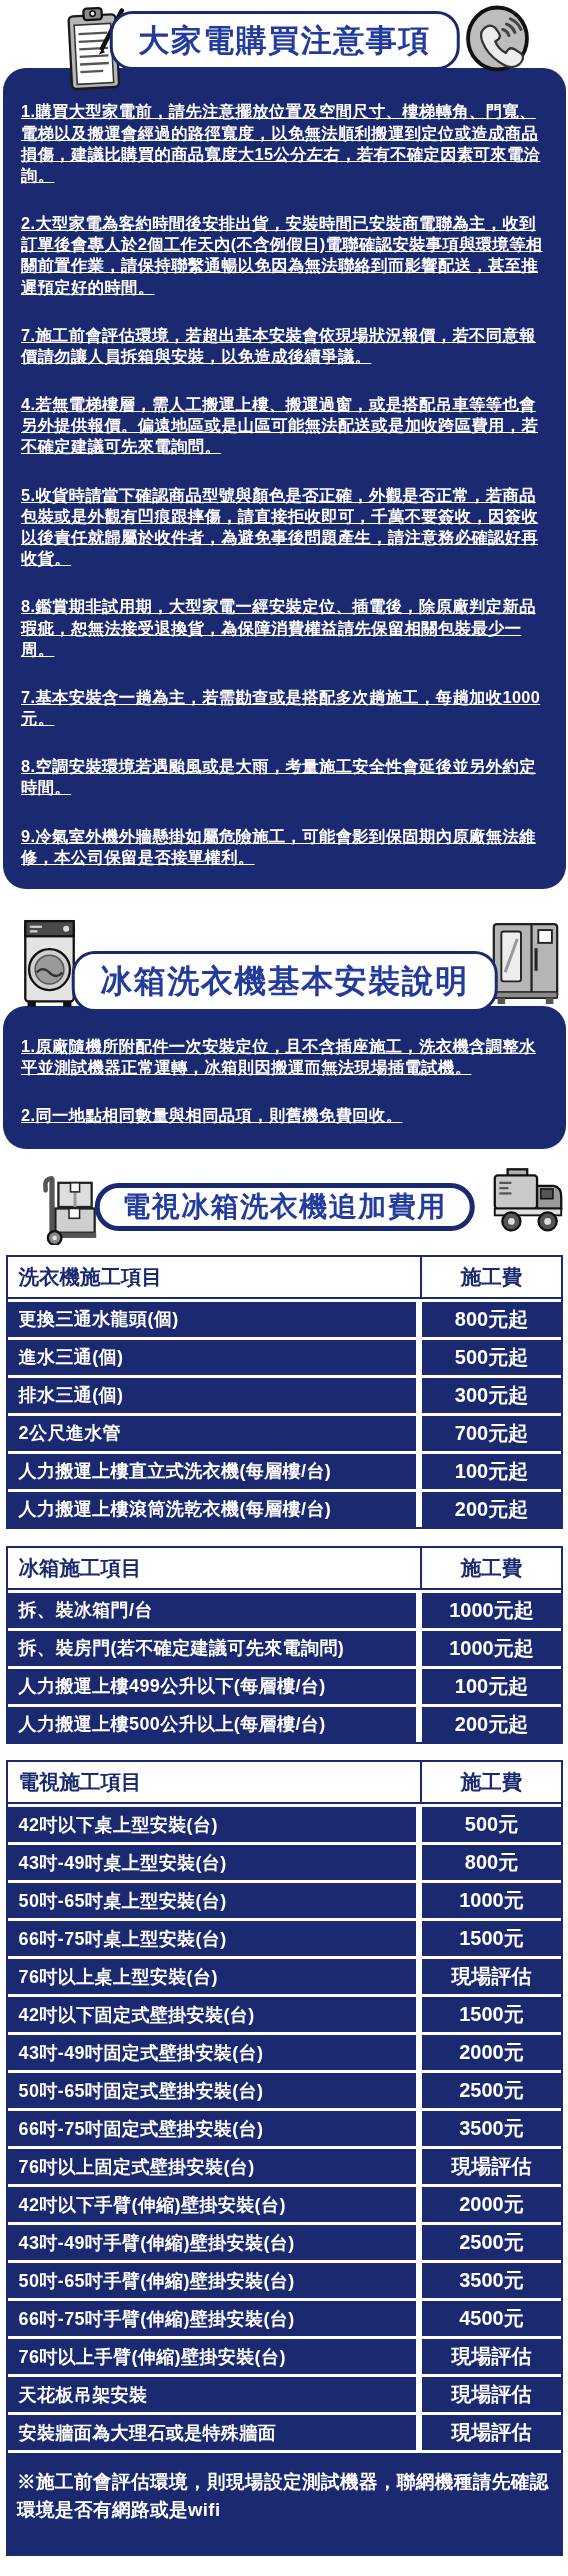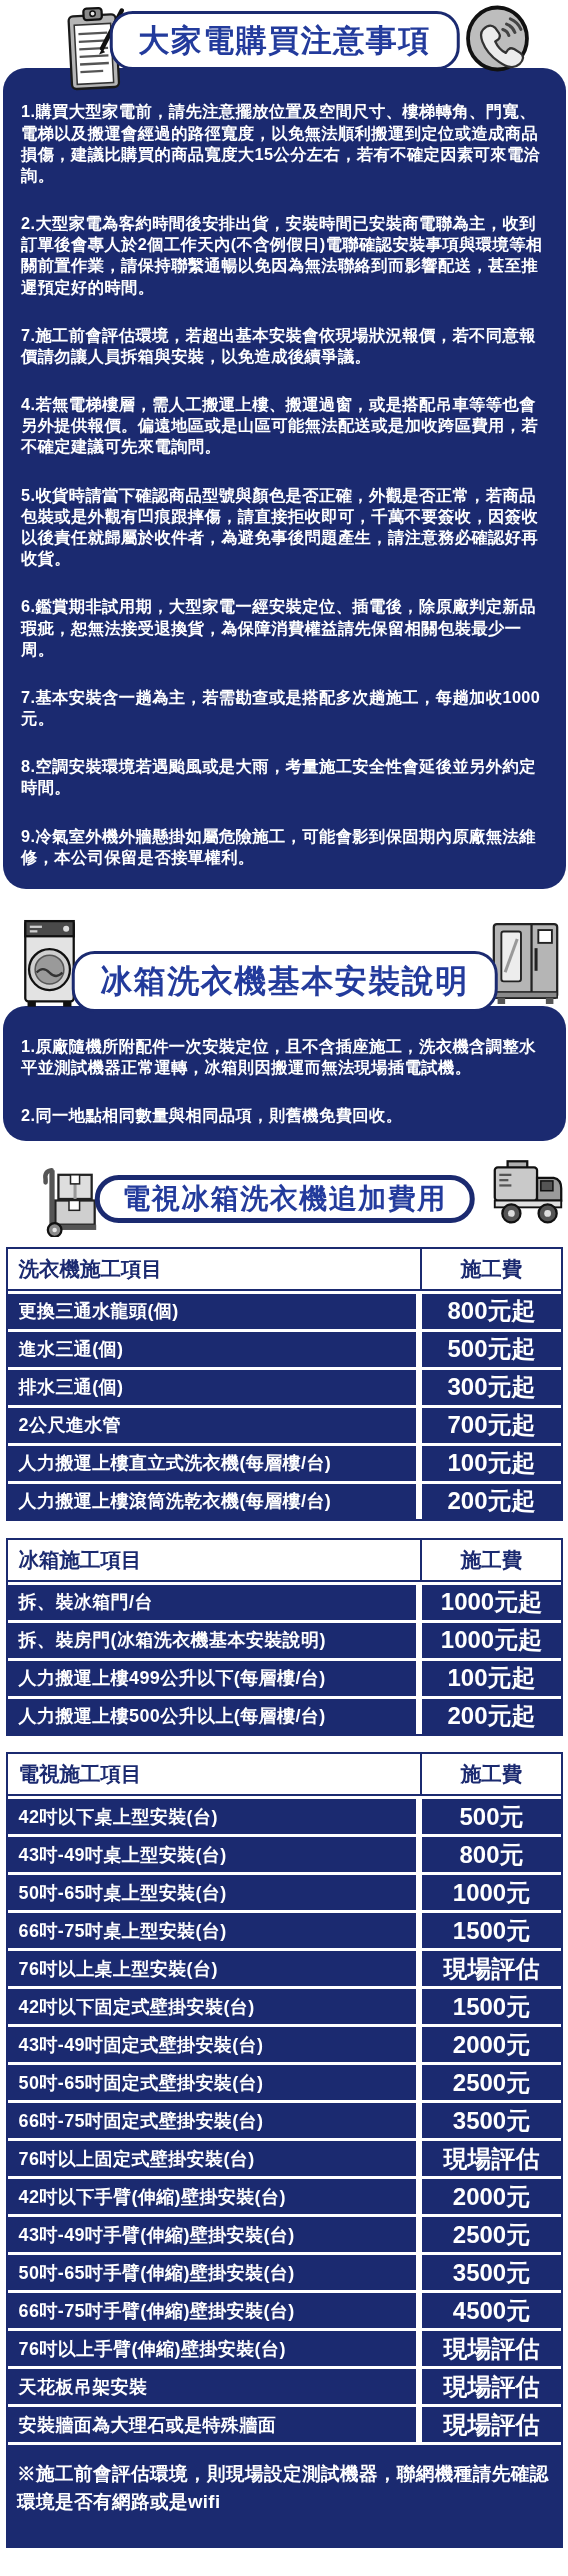--- a/index.html
+++ b/index.html
@@ -46,23 +46,24 @@
     margin:-13.6px 3px 0 3px;
     background:var(--navy);
     border-radius:23px;
     padding:33px 18px 10.6px 18px;
     color:#fff;
   }
   .panel p{
     margin:0 0 27px 0;
     font-size:16.3px;line-height:1.3;font-weight:bold;
     letter-spacing:0.4px;
+    text-decoration:underline;
   }
   .panel p:last-child{margin-bottom:10.6px;}
-  .panel-2{padding:30px 18px 4px 18px;margin-top:-18px;}
+  .panel-2{padding:30px 18px 12px 18px;margin-top:-18px;}
 
   
   .tables-wrap{margin:12px 6px 0 6px;}
   .fee-table{
     border:2.3px solid var(--navy);
     background:#fff;
     display:flex;flex-direction:column;gap:3px;
     margin-bottom:16.7px;
   }
   .fee-table:last-child{margin-bottom:0;}
@@ -79,21 +80,21 @@
   .ft-body{display:flex;flex-direction:column;gap:3px;}
   .ft-row{display:flex;gap:6px;}
   .ft-row .c1{
     flex:1;background:var(--navy);color:#fff;
     font-size:18px;font-weight:600;
     padding:3px 10.6px;min-height:35px;box-sizing:border-box;
     display:flex;align-items:center;letter-spacing:0.4px;
   }
   .ft-row .c2{
     width:139px;background:var(--navy);color:#fff;
-    font-size:24px;font-weight:600;
+    font-size:20px;font-weight:600;
     display:flex;align-items:center;justify-content:center;
   }
   .ft-note{
     background:var(--navy);color:#fff;
     font-size:18.6px;font-weight:600;line-height:1.5;
     padding:15px 9px 30px 9px;letter-spacing:0.4px;
   }
   svg{display:block;}
 </style>
 </head>
@@ -138,21 +139,21 @@
         <span>大家電購買注意事項</span>
       </div>
     </div>
     <div class="panel">
 
     <p>1.購買大型家電前，請先注意擺放位置及空間尺寸、樓梯轉角、門寬、電梯以及搬運會經過的路徑寬度，以免無法順利搬運到定位或造成商品損傷，建議比購買的商品寬度大15公分左右，若有不確定因素可來電洽詢。</p>
         <p>2.大型家電為客約時間後安排出貨，安裝時間已安裝商電聯為主，收到訂單後會專人於2個工作天內(不含例假日)電聯確認安裝事項與環境等相關前置作業，請保持聯繫通暢以免因為無法聯絡到而影響配送，甚至推遲預定好的時間。</p>
         <p>7.施工前會評估環境，若超出基本安裝會依現場狀況報價，若不同意報價請勿讓人員拆箱與安裝，以免造成後續爭議。</p>
         <p>4.若無電梯樓層，需人工搬運上樓、搬運過窗，或是搭配吊車等等也會另外提供報價。偏遠地區或是山區可能無法配送或是加收跨區費用，若不確定建議可先來電詢問。</p>
         <p>5.收貨時請當下確認商品型號與顏色是否正確，外觀是否正常，若商品包裝或是外觀有凹痕跟摔傷，請直接拒收即可，千萬不要簽收，因簽收以後責任就歸屬於收件者，為避免事後問題產生，請注意務必確認好再收貨。</p>
-        <p>6.鑑賞期非試用期，大型家電一經安裝定位、插電後，除原廠判定新品瑕疵，恕無法接受退換貨，為保障消費權益請先保留相關包裝最少一周。</p>
+        <p>8.鑑賞期非試用期，大型家電一經安裝定位、插電後，除原廠判定新品瑕疵，恕無法接受退換貨，為保障消費權益請先保留相關包裝最少一周。</p>
         <p>7.基本安裝含一趟為主，若需勘查或是搭配多次趟施工，每趟加收1000元。</p>
         <p>8.空調安裝環境若遇颱風或是大雨，考量施工安全性會延後並另外約定時間。</p>
         <p>9.冷氣室外機外牆懸掛如屬危險施工，可能會影到保固期內原廠無法維修，本公司保留是否接單權利。</p>
       </div>
   </section>
 
   <section>
     <div class="sec-head sec2-head">
       <span class="corner-icon icon-washer">
         <svg width="53" height="94" viewBox="0 0 70 124">
@@ -278,21 +279,21 @@
           <div class="h2">施工費</div>
         </div>
         <div class="ft-body">
 
             <div class="ft-row">
               <div class="c1">拆、裝冰箱門/台</div>
               <div class="c2">1000元起</div>
             </div>
 
             <div class="ft-row">
-              <div class="c1">拆、裝房門(冰箱洗衣機基本安裝說明)</div>
+              <div class="c1">拆、裝房門(若不確定建議可先來電詢問)</div>
               <div class="c2">1000元起</div>
             </div>
 
             <div class="ft-row">
               <div class="c1">人力搬運上樓499公升以下(每層樓/台)</div>
               <div class="c2">100元起</div>
             </div>
 
             <div class="ft-row">
               <div class="c1">人力搬運上樓500公升以上(每層樓/台)</div>

